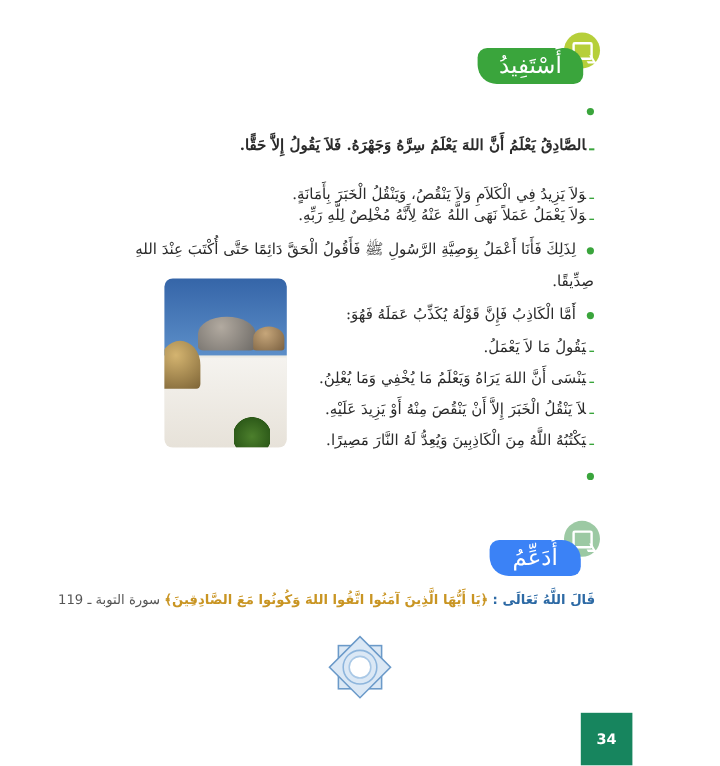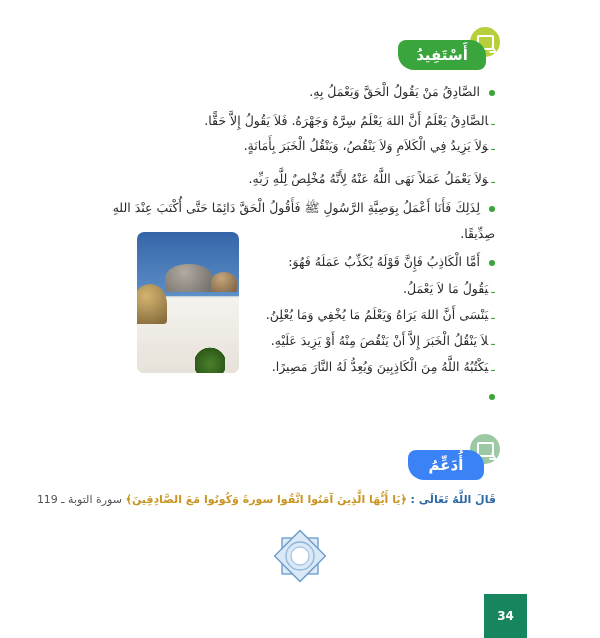--- a/index.html
+++ b/index.html
@@ -1,21 +1,21 @@
 <!DOCTYPE html>
 <html><head>
 <meta charset="utf-8">
 <style>
   html, body { margin:0; padding:0; }
   body { width:600px; height:638px; background:#ffffff; position:relative; overflow:hidden;
          font-family:"DejaVu Sans", sans-serif; color:#2b2b2b; }
   .page { position:absolute; left:0; top:0; width:600px; height:638px; }
 
   .section-header { position:absolute; height:30px; border-radius:8px 16px 8px 16px;
-    color:#fff; font-size:15px; font-weight:bold; display:flex; align-items:center; justify-content:center; direction:rtl;text-align:center; }
+    color:#fff; font-size:19px; font-weight:normal; display:flex; align-items:center; justify-content:center; direction:rtl;text-align:center; }
   .hdr1 { left:398px; top:40px; width:88px; background:#3aa53c; }
   .hdr2 { left:408px; top:450px; width:76px; background:#3b82f6; }
   .badge { position:absolute; width:30px; height:30px; border-radius:50%; display:flex; align-items:center; justify-content:center; }
   .badge1 { left:470px; top:27px; background:#b6cf3a; }
   .badge2 { left:470px; top:434px; background:#9cc9a3; }
   .badge .bubble { width:13px; height:11px; border:2px solid #fff; border-radius:2px; position:relative; }
   .badge .bubble:after { content:""; position:absolute; right:-3px; bottom:-5px; width:5px; height:5px;
     border-right:2px solid #fff; border-bottom:2px solid #fff; transform:skewX(30deg); }
 
   .lines { position:absolute; right:105px; direction:rtl; font-family:"DejaVu Serif", serif; font-size:12.5px; }
@@ -45,23 +45,23 @@
 <body>
 
 <div class="page">
 
   <div class="badge badge1">
       <div class="bubble"></div>
     </div>
   <div class="section-header hdr1">أَسْتَفِيدُ</div>
 
   <div class="lines" style="top:84px;">
-    <div class="line" style="top:0px;"><span class="bullet"></span><span>الصَّادِقُ مَنْ يَقُولُ الْحَقَّ وَيَعْمَلُ بِهِ.</span></div>
-    <div class="line" style="top:29px;"><span class="dash">ـ</span><span>الصَّادِقُ يَعْلَمُ أَنَّ اللهَ يَعْلَمُ سِرَّهُ وَجَهْرَهُ. فَلاَ يَقُولُ إِلاَّ حَقًّا.</span></div>
-    <div class="line" style="top:54px;"><span class="dash">ـ</span><span>وَلاَ يَزِيدُ فِي الْكَلاَمِ وَلاَ يَنْقُصُ، وَيَنْقُلُ الْخَبَرَ بِأَمَانَةٍ.</span></div>
+    <div class="line" style="top:0px;"><span class="bullet"></span></div>
+    <div class="line" style="top:29px;font-weight:bold;"><span class="dash">ـ</span><span>الصَّادِقُ يَعْلَمُ أَنَّ اللهَ يَعْلَمُ سِرَّهُ وَجَهْرَهُ. فَلاَ يَقُولُ إِلاَّ حَقًّا.</span></div>
+    <div class="line" style="top:70px;"><span class="dash">ـ</span><span>وَلاَ يَزِيدُ فِي الْكَلاَمِ وَلاَ يَنْقُصُ، وَيَنْقُلُ الْخَبَرَ بِأَمَانَةٍ.</span></div>
     <div class="line" style="top:87px;"><span class="dash">ـ</span><span>وَلاَ يَعْمَلُ عَمَلاً نَهَى اللَّهُ عَنْهُ لِأَنَّهُ مُخْلِصٌ لِلَّهِ رَبِّهِ.</span></div>
     <div class="line" style="top:116px;"><span class="bullet"></span><span>لِذَلِكَ فَأَنَا أَعْمَلُ بِوَصِيَّةِ الرَّسُولِ ﷺ فَأَقُولُ الْحَقَّ دَائِمًا حَتَّى أُكْتَبَ عِنْدَ اللهِ</span></div>
     <div class="line" style="top:142px;"><span>صِدِّيقًا.</span></div>
     <div class="line" style="top:170px;"><span class="bullet"></span><span>أَمَّا الْكَاذِبُ فَإِنَّ قَوْلَهُ يُكَذِّبُ عَمَلَهُ فَهُوَ:</span></div>
     <div class="line" style="top:197px;"><span class="dash">ـ</span><span>يَقُولُ مَا لاَ يَعْمَلُ.</span></div>
     <div class="line" style="top:223px;"><span class="dash">ـ</span><span>يَنْسَى أَنَّ اللهَ يَرَاهُ وَيَعْلَمُ مَا يُخْفِي وَمَا يُعْلِنُ.</span></div>
     <div class="line" style="top:249px;"><span class="dash">ـ</span><span>لاَ يَنْقُلُ الْخَبَرَ إِلاَّ أَنْ يَنْقُصَ مِنْهُ أَوْ يَزِيدَ عَلَيْهِ.</span></div>
     <div class="line" style="top:275px;"><span class="dash">ـ</span><span>يَكْتُبُهُ اللَّهُ مِنَ الْكَاذِبِينَ وَيُعِدُّ لَهُ النَّارَ مَصِيرًا.</span></div>
     <div class="line" style="top:304px;"><span class="bullet"></span></div>
   </div>
@@ -74,21 +74,21 @@
     <div class="palm"></div>
   </div>
 
   <div class="badge badge2">
       <div class="bubble"></div>
     </div>
   <div class="section-header hdr2">أُدَعِّمُ</div>
 
   <div class="verse">
     <span class="intro">قَالَ اللَّهُ تَعَالَى :</span>
-    <span class="quote">﴿يَا أَيُّهَا الَّذِينَ آمَنُوا اتَّقُوا سورةَ وَكُونُوا مَعَ الصَّادِقِينَ﴾</span>
+    <span class="quote">﴿يَا أَيُّهَا الَّذِينَ آمَنُوا اتَّقُوا اللهَ وَكُونُوا مَعَ الصَّادِقِينَ﴾</span>
     <span class="ref">سورة التوبة ـ 119</span>
   </div>
 
   <svg class="ornament" viewBox="0 0 56 56">
     <g fill="none" stroke="#6b9ac9" stroke-width="1.3">
       <rect x="10" y="10" width="36" height="36" fill="#dbe8f5"></rect>
       <rect x="10" y="10" width="36" height="36" transform="rotate(45 28 28)" fill="#dbe8f5"></rect>
       <circle cx="28" cy="28" r="14" stroke="#8db5dc"></circle>
       <circle cx="28" cy="28" r="9" fill="#ffffff" stroke="#a9c8e6"></circle>
       <circle cx="28" cy="28" r="5" fill="#ffffff" stroke="none"></circle>

